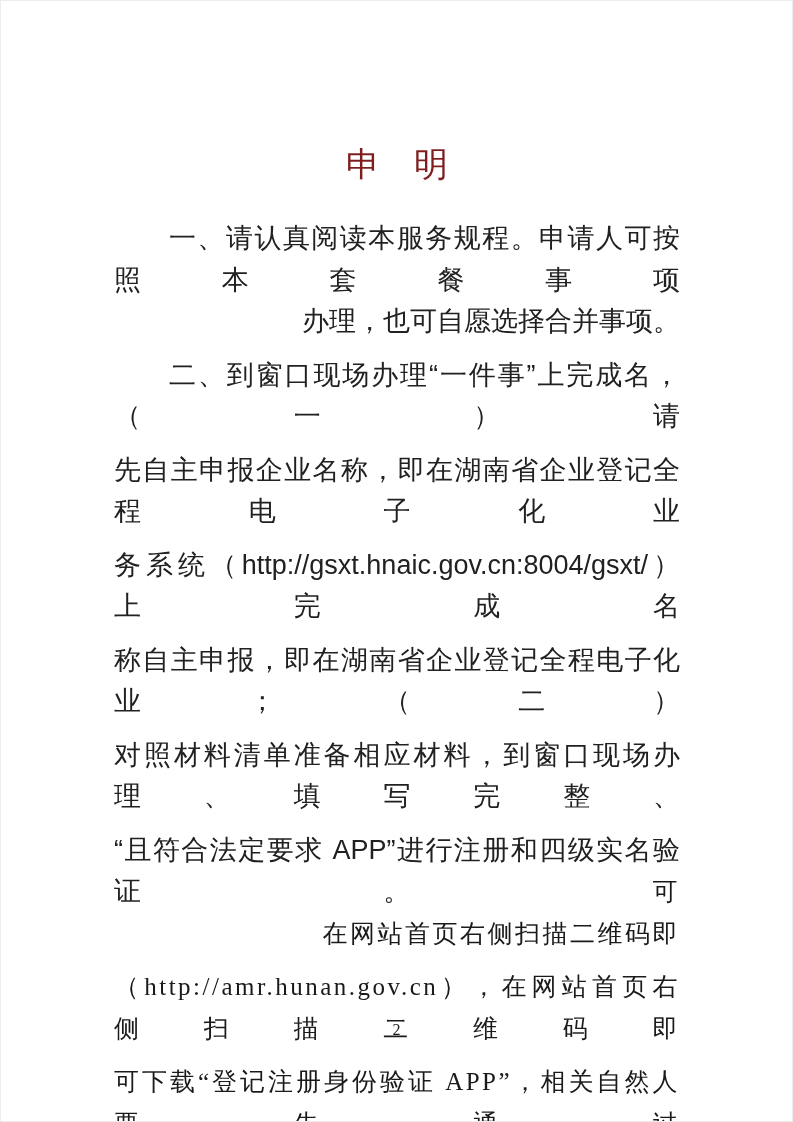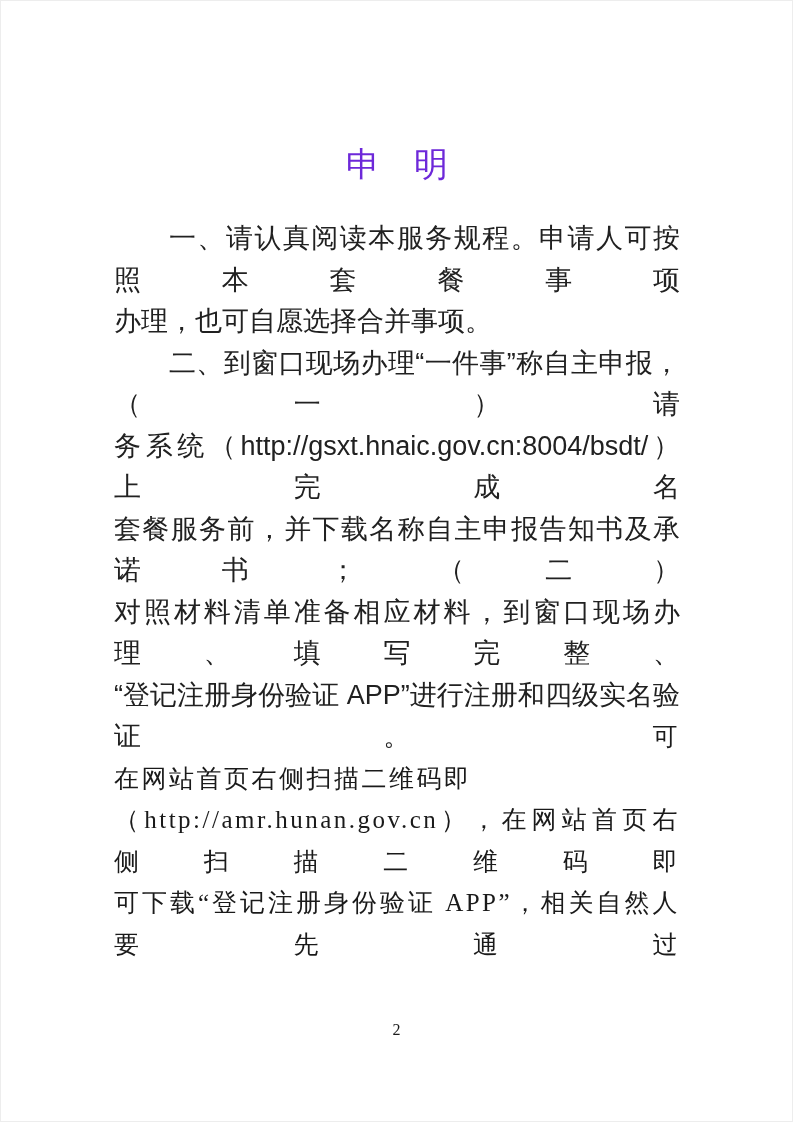--- a/index.html
+++ b/index.html
@@ -24,34 +24,35 @@
     width: 566px;
   }
   .title {
     margin: 0;
     height: 48px;
     line-height: 48px;
     text-align: center;
     font-family: "Liberation Serif", "DejaVu Serif", serif;
     font-size: 34px;
     font-weight: 400;
-    color: #6d28d9;
+    color: #7f1d1d;
   }
   .body {
     margin-top: 29px;
   }
   .line {
     font-size: 27px;
     line-height: 41.5px;
     color: #212121;
-    text-align: left;
+    text-align: right;
   }
   .line.justify {
     text-align: justify;
     text-align-last: justify;
+    margin-top: 12px;
   }
   .line.indent {
     text-indent: 55px;
   }
   .seg-sans {
     font-family: "Liberation Sans", sans-serif;
   }
   .seg-serif {
     font-family: "Liberation Serif", "DejaVu Serif", serif;
     font-size: 25px;
@@ -71,24 +72,25 @@
 </style>
 </head>
 <body>
 
 <div class="page">
   <div class="doc">
     <h1 class="title">申　明</h1>
     <div class="body" id="doc-body">
         <div class="line justify indent"><span class="seg-sans">一、请认真阅读本服务规程。申请人可按照本套餐事项</span></div>
         <div class="line"><span class="seg-sans">办理，也可自愿选择合并事项。</span></div>
-        <div class="line justify indent"><span class="seg-sans">二、到窗口现场办理“一件事”称自主申报，（一）请</span></div>
-        <div class="line justify"><span class="seg-sans">务系统（http://gsxt.hnaic.gov.cn:8004/bsdt/）上完成名</span></div>
-        <div class="line justify"><span class="seg-sans">套餐服务前，并下载名称自主申报告知书及承诺书；（二）</span></div>
+        <div class="line justify indent"><span class="seg-sans">二、到窗口现场办理“一件事”上完成名，（一）请</span></div>
+        <div class="line justify"><span class="seg-sans">先自主申报企业名称，即在湖南省企业登记全程电子化业</span></div>
+        <div class="line justify"><span class="seg-sans">务系统（http://gsxt.hnaic.gov.cn:8004/gsxt/）上完成名</span></div>
+        <div class="line justify"><span class="seg-sans">称自主申报，即在湖南省企业登记全程电子化业；（二）</span></div>
         <div class="line justify"><span class="seg-sans">对照材料清单准备相应材料，到窗口现场办理、填写完整、</span></div>
-        <div class="line justify"><span class="seg-sans">“登记注册身份验证 APP”进行注册和四级实名验证。</span><span class="seg-serif">可</span></div>
+        <div class="line justify"><span class="seg-sans">“且符合法定要求 APP”进行注册和四级实名验证。</span><span class="seg-serif">可</span></div>
         <div class="line"><span class="seg-serif">在网站首页右侧扫描二维码即</span></div>
         <div class="line justify"><span class="seg-serif">（http://amr.hunan.gov.cn），在网站首页右侧扫描二维码即</span></div>
         <div class="line justify"><span class="seg-serif">可下载“登记注册身份验证 APP”，相关自然人要先通过</span></div>
       </div>
   </div>
   <div class="page-number">2</div>
 </div>
 
 </body></html>

